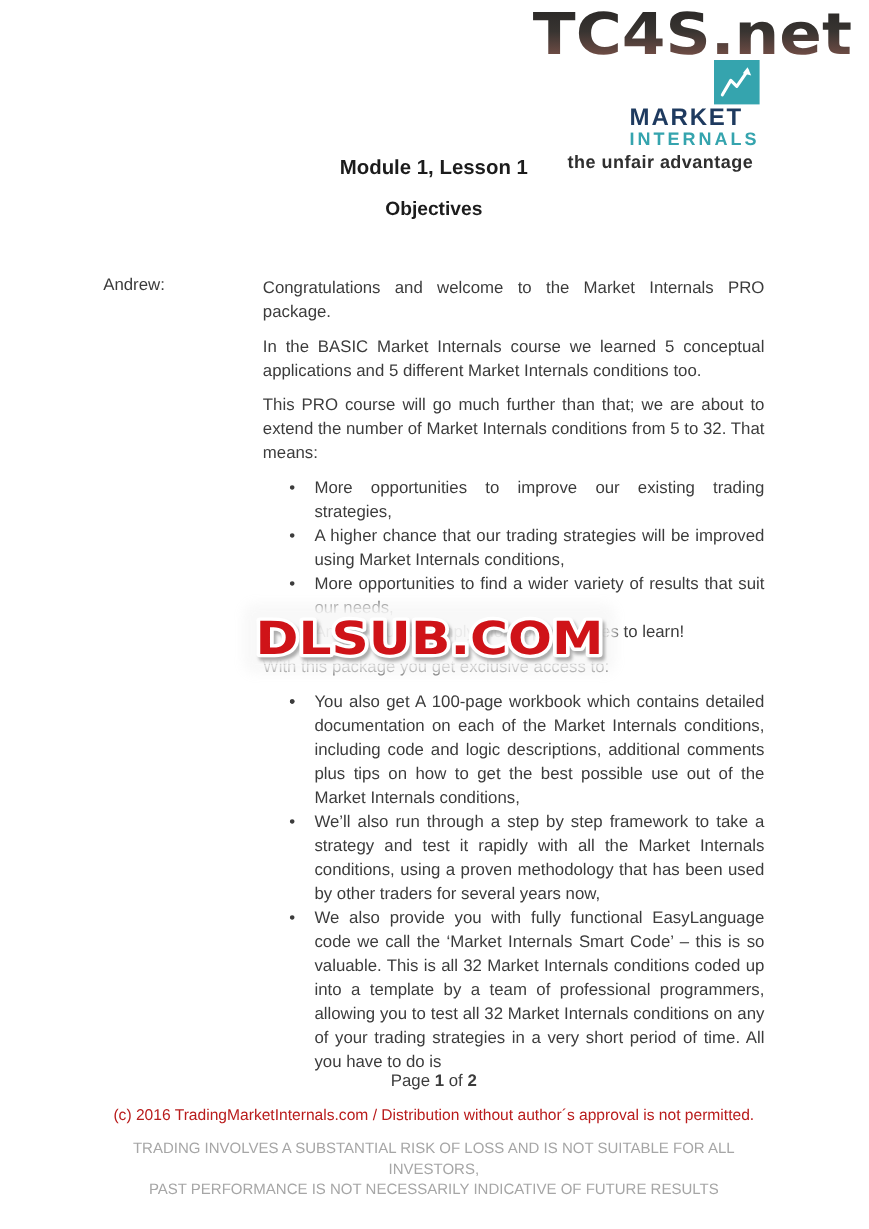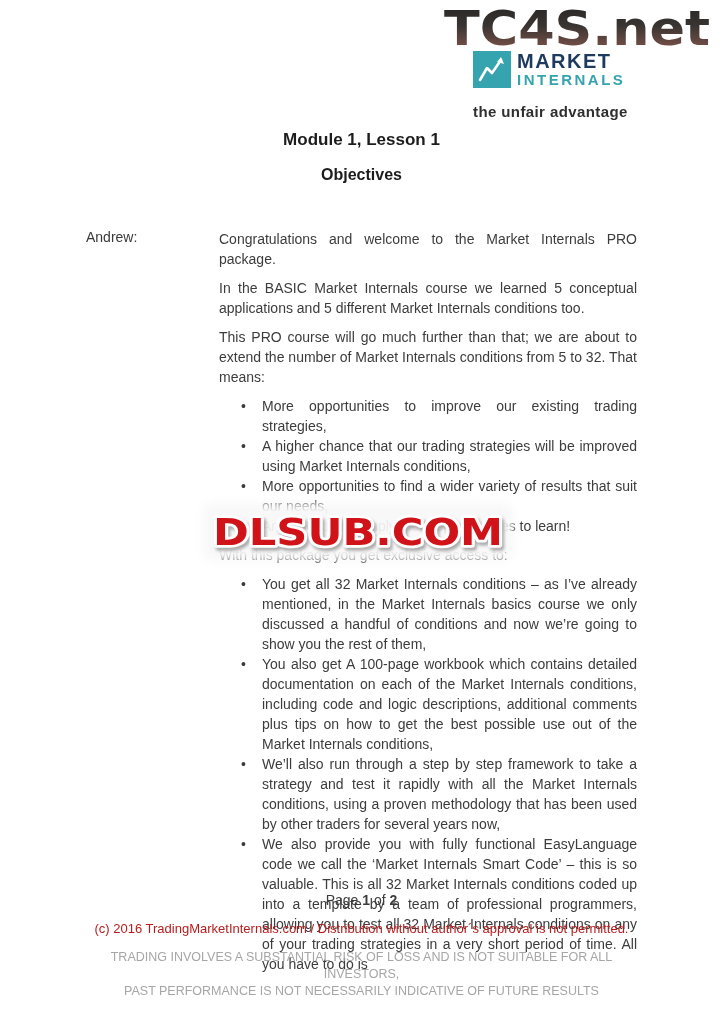--- a/index.html
+++ b/index.html
@@ -6,26 +6,26 @@
   body{
     width:724px;height:1024px;position:relative;overflow:hidden;
     background:#ffffff;
     font-family:"Liberation Sans",sans-serif;
     -webkit-font-smoothing:antialiased;
   }
 
   
   .tc4s-svg{position:absolute;top:2px;right:10px;}
   .mi-logo{position:absolute;left:473px;top:50px;width:160px;}
-  .mi-row{display:flex;align-items:flex-end;}
+  .mi-row{display:flex;align-items:flex-end;flex-direction:column;}
   .mi-icon{width:38px;height:37px;background:#35a4ae;flex:0 0 auto;display:flex;align-items:center;justify-content:center;}
   .mi-words{margin-left:6px;padding-top:1px;}
   .mi-market{color:#1e3a5f;font-weight:700;font-size:20px;letter-spacing:1.5px;line-height:20px;}
   .mi-internals{color:#35a4ae;font-weight:700;font-size:15px;letter-spacing:2.5px;line-height:17px;}
-  .mi-tagline{color:#2f2f2f;font-size:15px;font-weight:700;margin-top:16px;letter-spacing:.4px;line-height:15px;}
+  .mi-tagline{color:#2f2f2f;font-size:15px;font-weight:700;margin-top:3px;letter-spacing:.4px;line-height:15px;}
 
   
   .title-wrap{position:absolute;left:86px;top:130px;width:551px;text-align:center;color:#1c1c1c;}
   .title-line1{font-size:17px;font-weight:700;}
   .title-line2{font-size:16px;font-weight:700;margin-top:16px;}
 
   
   .speaker{position:absolute;left:86px;top:229px;font-size:14px;font-weight:400;color:#3a3a3a;}
   .content{position:absolute;left:219px;top:229px;width:418px;color:#3c3c3c;font-size:14px;line-height:20px;}
   .content p{margin:0 0 9px 0;text-align:justify;}
@@ -95,21 +95,21 @@
   <p>In the BASIC Market Internals course we learned 5 conceptual applications and 5 different Market Internals conditions too.</p>
   <p>This PRO course will go much further than that; we are about to extend the number of Market Internals conditions from 5 to 32. That means:</p>
   <ul>
     <li><span class="bullet">•</span><span>More opportunities to improve our existing trading strategies,</span></li>
     <li><span class="bullet">•</span><span>A higher chance that our trading strategies will be improved using Market Internals conditions,</span></li>
     <li><span class="bullet">•</span><span>More opportunities to find a wider variety of results that suit our needs,</span></li>
     <li><span class="bullet">•</span><span>And of course, simply more opportunities to learn!</span></li>
   </ul>
   <p>With this package you get exclusive access to:</p>
   <ul>
-    <li><span class="bullet">•</span><span>You get all 32 Market Internals conditions – as I’ve already mentioned, in the Market Internals basics course we only discussed a handful of conditions and now we’re going to show you the rest of them,</span></li>
+    <li><span class="bullet">•</span></li>
     <li><span class="bullet">•</span><span>You also get A 100-page workbook which contains detailed documentation on each of the Market Internals conditions, including code and logic descriptions, additional comments plus tips on how to get the best possible use out of the Market Internals conditions,</span></li>
     <li><span class="bullet">•</span><span>We’ll also run through a step by step framework to take a strategy and test it rapidly with all the Market Internals conditions, using a proven methodology that has been used by other traders for several years now,</span></li>
     <li><span class="bullet">•</span><span>We also provide you with fully functional EasyLanguage code we call the ‘Market Internals Smart Code’ – this is so valuable. This is all 32 Market Internals conditions coded up into a template by a team of professional programmers, allowing you to test all 32 Market Internals conditions on any of your trading strategies in a very short period of time. All you have to do is</span></li>
   </ul>
 </div>
 
 <div class="watermark">
   <svg width="300" height="52" viewBox="0 0 300 52">
     <text x="150" y="39" text-anchor="middle" textLength="290" lengthAdjust="spacingAndGlyphs" font-family="DejaVu Sans, sans-serif" font-size="38" font-weight="bold" fill="#cf1318" stroke="#ffffff" stroke-width="5.5" stroke-linejoin="round" paint-order="stroke">DLSUB.COM</text>
   </svg>

